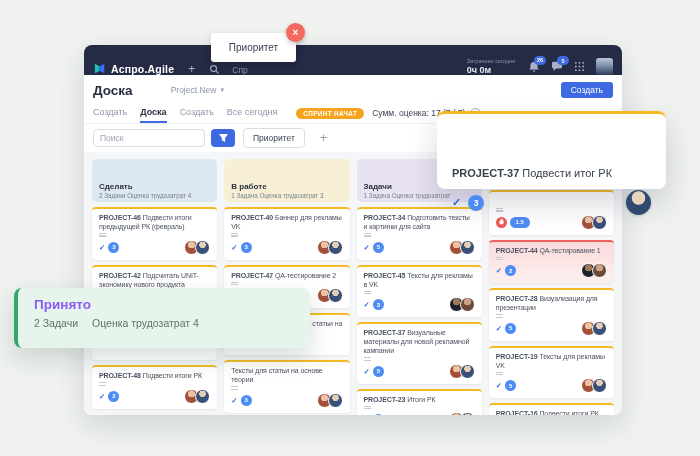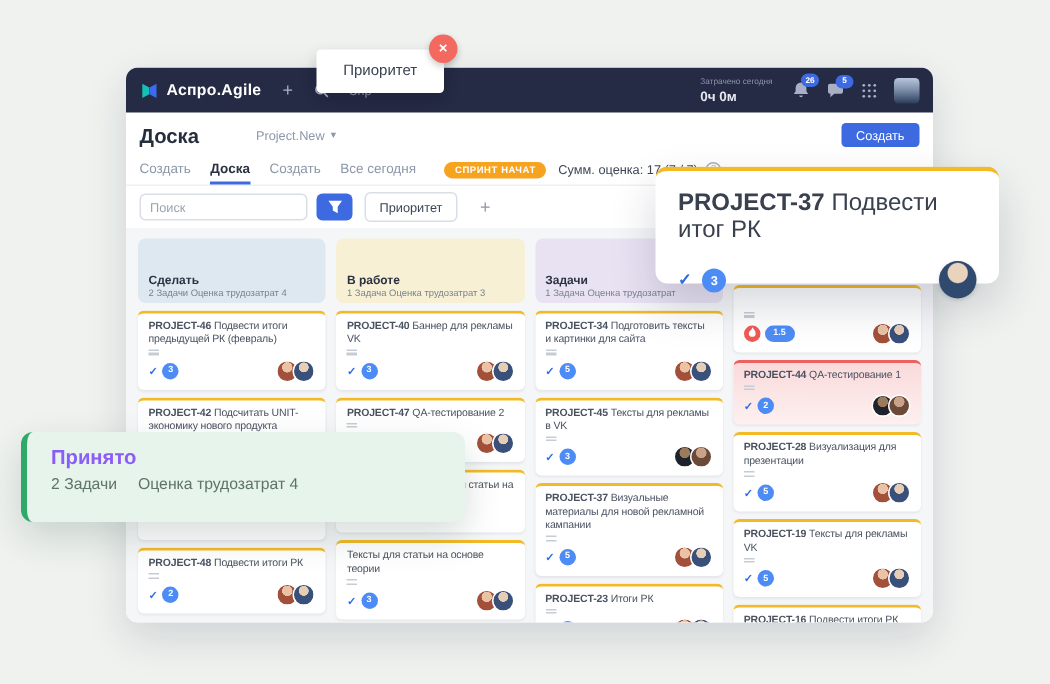--- a/index.html
+++ b/index.html
@@ -5,21 +5,21 @@
   html,body{margin:0;padding:0;width:700px;height:456px;overflow:hidden;
     font-family:"Liberation Sans",sans-serif;background:#eff2ef;}
   .stage{position:relative;width:700px;height:456px;}
 
   
   .window{position:absolute;left:84px;top:45px;width:538px;height:370px;background:#fff;
     border-radius:8px;box-shadow:0 10px 28px rgba(20,30,60,.14);overflow:hidden;z-index:1;
     display:flex;flex-direction:column;}
 
   
-  .nav{height:30px;background:#252a45;display:flex;align-items:center;padding:0 9px;flex:0 0 30px;}
+  .nav{height:30px;background:#252a45;display:flex;align-items:flex-end;padding:0 9px;flex:0 0 30px;}
   .logo{display:flex;align-items:center;gap:5px;}
   .logo-txt{color:#fff;font-size:10.5px;font-weight:700;letter-spacing:.2px;}
   .nav-ic{color:#a9b0c6;font-size:12px;margin-left:14px;line-height:1;display:inline-flex;}
   .nav-hint{color:#8d94ad;font-size:8.5px;margin-left:12px;}
   .nav-right{margin-left:auto;display:flex;align-items:center;gap:11px;}
   .timebox{text-align:left;margin-right:2px;}
   .time-l{font-size:5.5px;color:#8d94ad;}
   .time-v{font-size:9px;color:#e8eaf2;font-weight:700;margin-top:1px;}
   .icw{position:relative;display:inline-flex;}
   .badge{position:absolute;top:-5px;right:-6px;background:#3d6ae0;color:#fff;font-size:5.5px;
@@ -97,21 +97,21 @@
   
   .accepted{position:absolute;left:14px;top:288px;width:296px;height:60px;z-index:5;
     background:#e6f4ec;border-left:4px solid #2fa968;border-radius:8px;box-sizing:border-box;
     padding:9px 16px;box-shadow:0 10px 24px rgba(40,70,55,.18);}
   .acc-t{font-size:13.5px;font-weight:700;color:#8b5cf6;}
   .acc-m{font-size:10.5px;color:#5f7468;margin-top:5px;display:flex;gap:14px;}
 
   .popup{position:absolute;left:437px;top:111px;width:229px;height:78px;z-index:6;background:#fff;
     border-top:3px solid #f3ba26;border-radius:8px;box-sizing:border-box;padding:13px 15px 9px;
     box-shadow:0 14px 30px rgba(25,35,60,.18);}
-  .pop-title{font-size:16px;color:#39414f;}
+  .pop-title{font-size:11px;color:#39414f;margin-top:40px;}
   .pop-meta{margin-top:11px;display:flex;align-items:center;}
   .pop-chk{color:#2e6be4;font-size:11px;font-weight:700;}
   .pop-est{margin-left:7px;background:#4e8cf5;color:#fff;width:16px;height:16px;border-radius:50%;
     font-size:8.5px;font-weight:700;display:inline-flex;align-items:center;justify-content:center;}
   .pop-av{margin-left:auto;width:25px;height:25px;border-radius:50%;
     background:radial-gradient(circle at 50% 32%,#e9d3bd 0 30%,#2f4a6e 34%);
     box-shadow:0 1px 3px rgba(0,0,0,.15);}
 
   .tooltip{position:absolute;left:211px;top:33px;width:85px;height:29px;background:#fff;z-index:7;
     border-radius:3px;box-shadow:0 4px 10px rgba(0,0,0,.16);display:flex;align-items:center;

